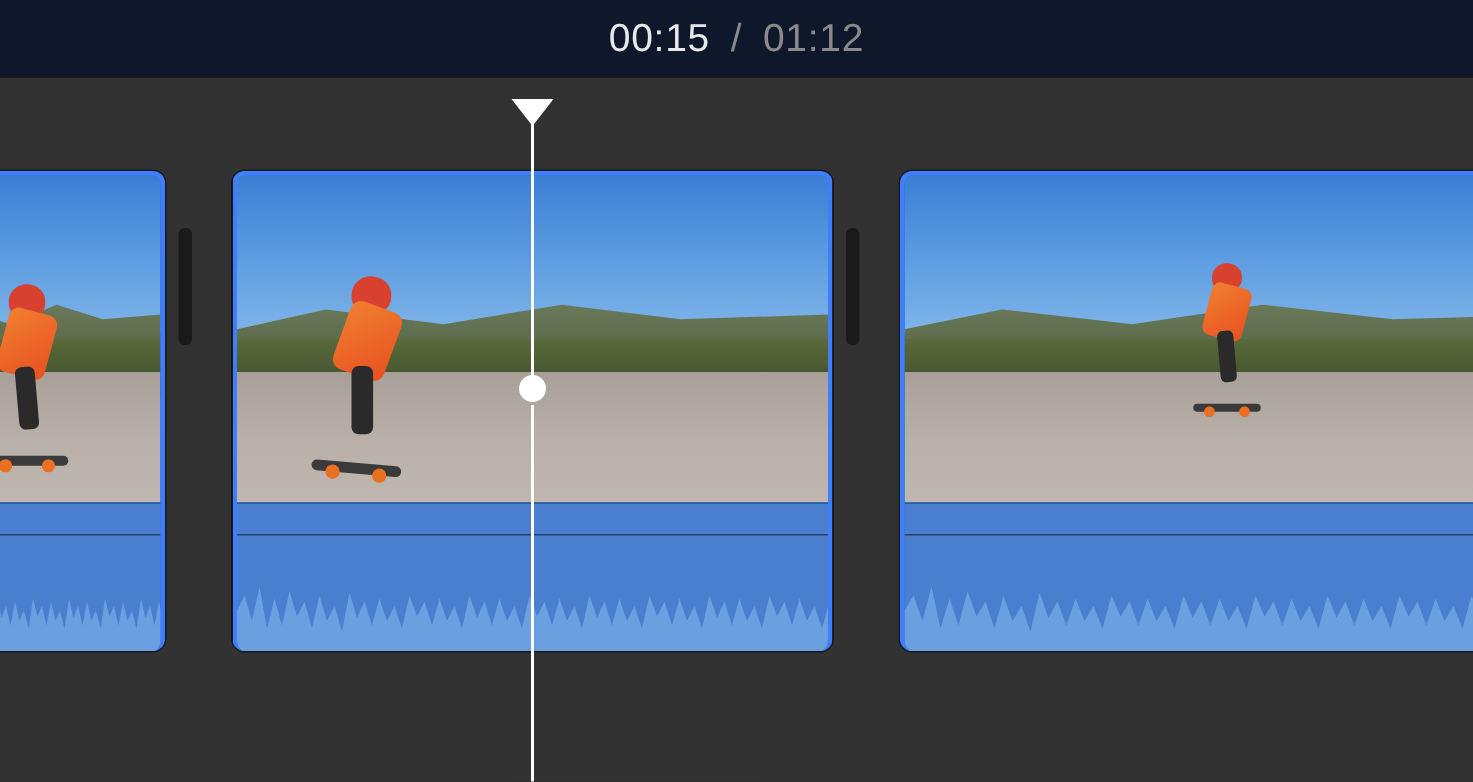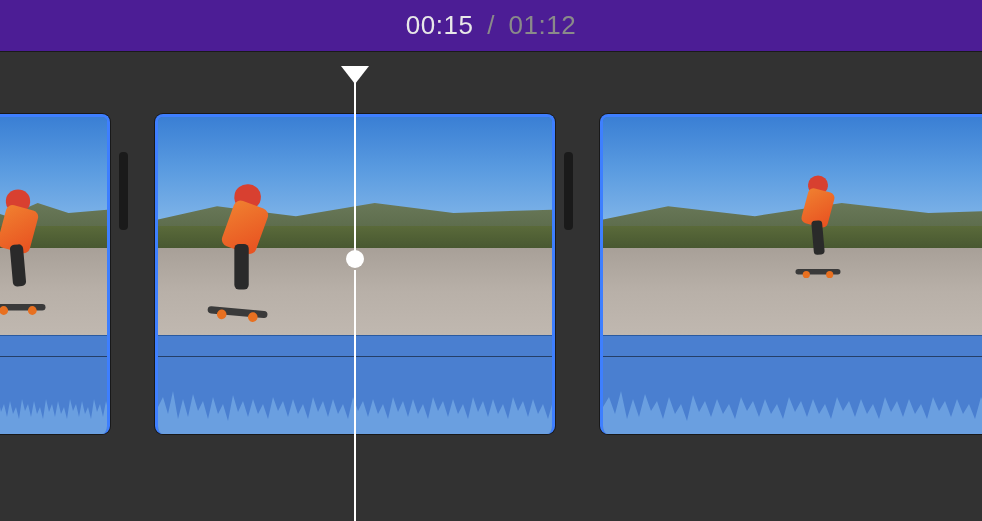--- a/index.html
+++ b/index.html
@@ -6,21 +6,21 @@
   body {
     background: #323232;
     font-family: -apple-system, "Helvetica Neue", Arial, sans-serif;
     width: 982px;
     height: 521px;
     overflow: hidden;
     position: relative;
   }
   .header {
     height: 52px;
-    background: #4c1d95;
+    background: #0f172a;
     display: flex;
     align-items: center;
     justify-content: center;
     border-bottom: 1px solid #1a1a1a;
   }
   .timecode {
     font-size: 26px;
     font-weight: 400;
     letter-spacing: 0.5px;
   }

